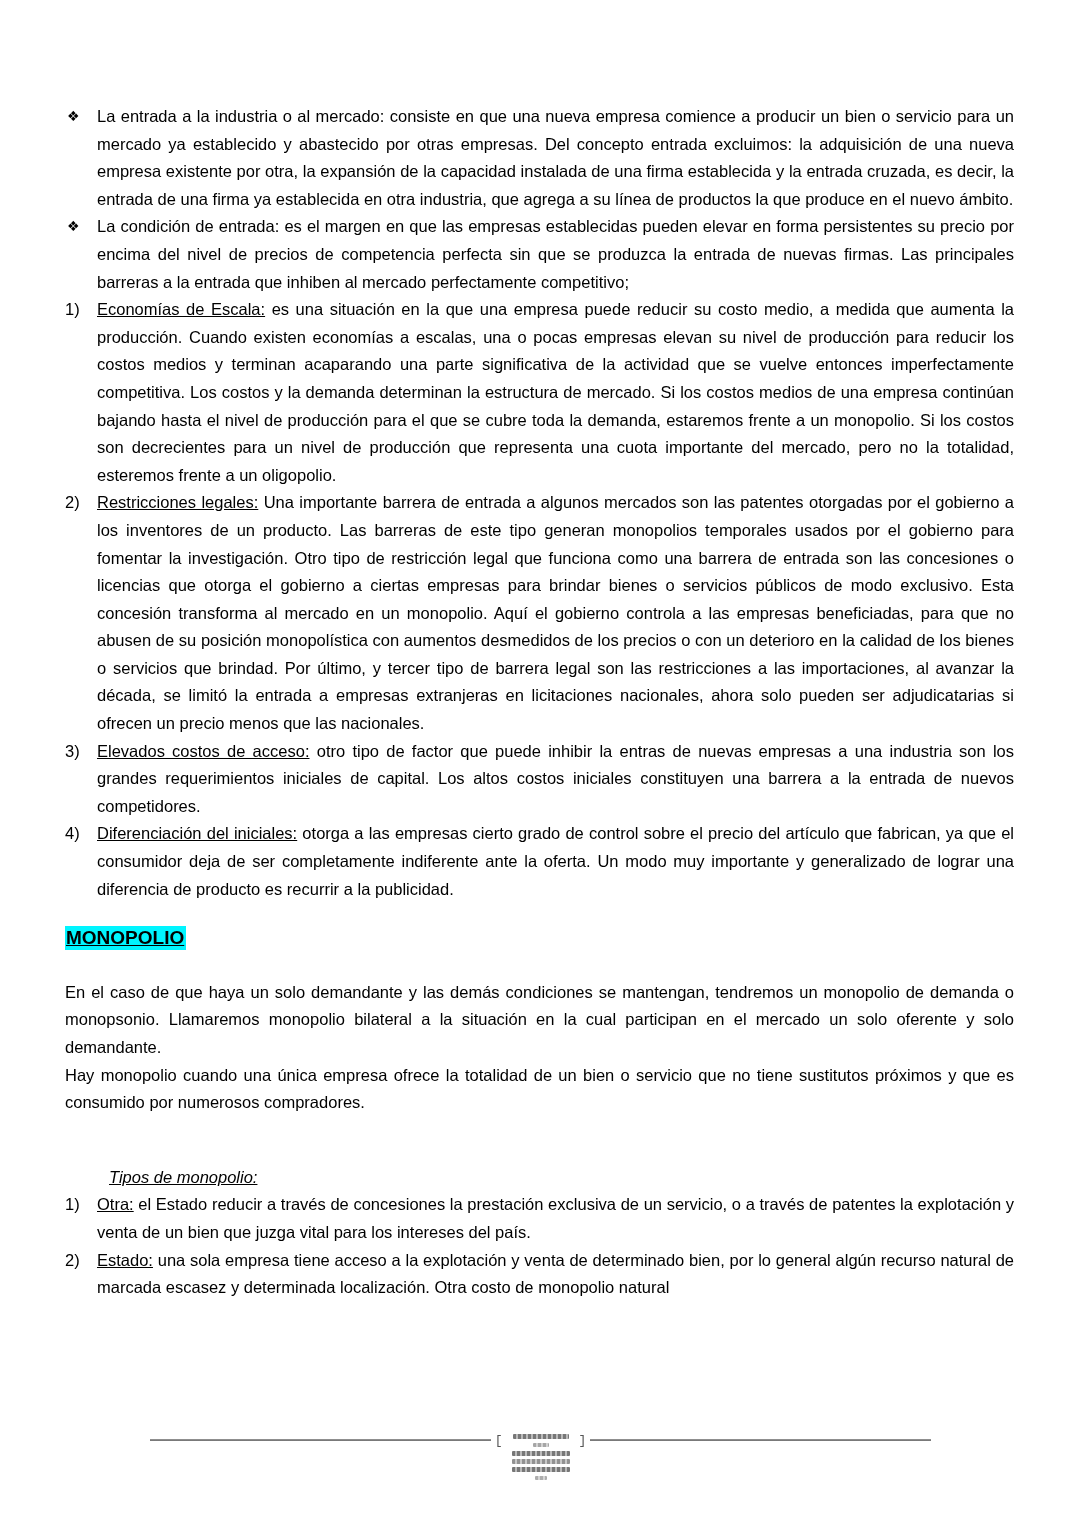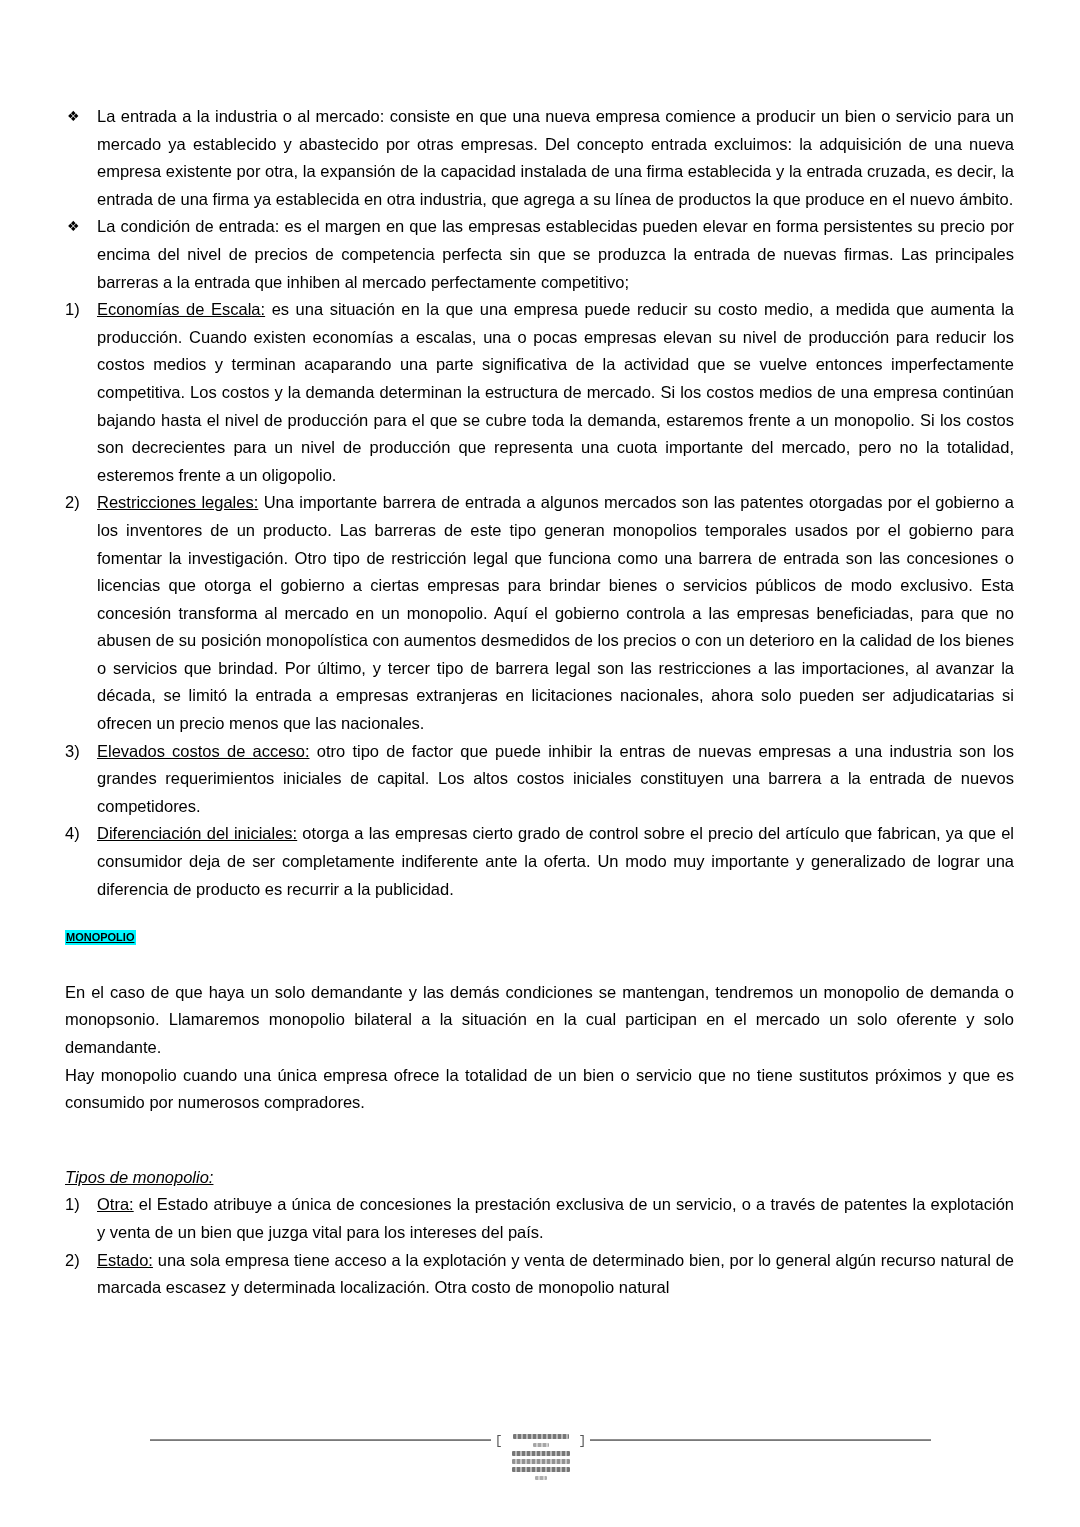--- a/index.html
+++ b/index.html
@@ -35,21 +35,21 @@
     margin-top:21px;
     font-weight:bold;
   }
   .section-heading .hl {
     background:#00f5ff;
     text-decoration:underline;
     padding:1px 2px 2px 1px;
   }
   .para { text-align:justify; }
   .gap-1 { margin-top:27px; }
-  .gap-2 { margin-top:47px; }
+  .gap-2 { margin-top:47px;margin-left:44px; }
   .tipos-heading {
     font-style:italic;
     text-decoration:underline;
   }
   
   .footer-divider {
     position:absolute;
     left:150px; top:1433px;
     width:781px;
     display:flex;
@@ -113,31 +113,31 @@
   </div>
   <div class="li">
     <span class="marker">3)</span>
     <p class="body"><span class="lead">Elevados costos de acceso:</span><span> otro tipo de factor que puede inhibir la entras de nuevas empresas a una industria son los grandes requerimientos iniciales de capital. Los altos costos iniciales constituyen una barrera a la entrada de nuevos competidores.</span></p>
   </div>
   <div class="li">
     <span class="marker">4)</span>
     <p class="body"><span class="lead">Diferenciación del iniciales:</span><span> otorga a las empresas cierto grado de control sobre el precio del artículo que fabrican, ya que el consumidor deja de ser completamente indiferente ante la oferta. Un modo muy importante y generalizado de lograr una diferencia de producto es recurrir a la publicidad.</span></p>
   </div>
 
-  <h2 class="section-heading" style="font-size:11px;"><span class="hl">MONOPOLIO</span></h2>
+  <h2 class="section-heading" style="font-size:19px;"><span class="hl">MONOPOLIO</span></h2>
 
   <p class="para gap-1">En el caso de que haya un solo demandante y las demás condiciones se mantengan, tendremos un monopolio de demanda o monopsonio. Llamaremos monopolio bilateral a la situación en la cual participan en el mercado un solo oferente y solo demandante.</p>
 
   <p class="para">Hay monopolio cuando una única empresa ofrece la totalidad de un bien o servicio que no tiene sustitutos próximos y que es consumido por numerosos compradores.</p>
 
   <p class="gap-2"><span class="tipos-heading">Tipos de monopolio:</span></p>
 
   <div class="li">
     <span class="marker">1)</span>
-    <p class="body"><span class="lead">Otra:</span><span> el Estado atribuye a única de concesiones la prestación exclusiva de un servicio, o a través de patentes la explotación y venta de un bien que juzga vital para los intereses del país.</span></p>
+    <p class="body"><span class="lead">Otra:</span><span> el Estado reducir a través de concesiones la prestación exclusiva de un servicio, o a través de patentes la explotación y venta de un bien que juzga vital para los intereses del país.</span></p>
   </div>
   <div class="li">
     <span class="marker">2)</span>
     <p class="body"><span class="lead">Estado:</span><span> una sola empresa tiene acceso a la explotación y venta de determinado bien, por lo general algún recurso natural de marcada escasez y determinada localización. Otra costo de monopolio natural</span></p>
   </div>
 
 </div>
 
 <div class="footer-divider">
   <div class="rule"></div>

